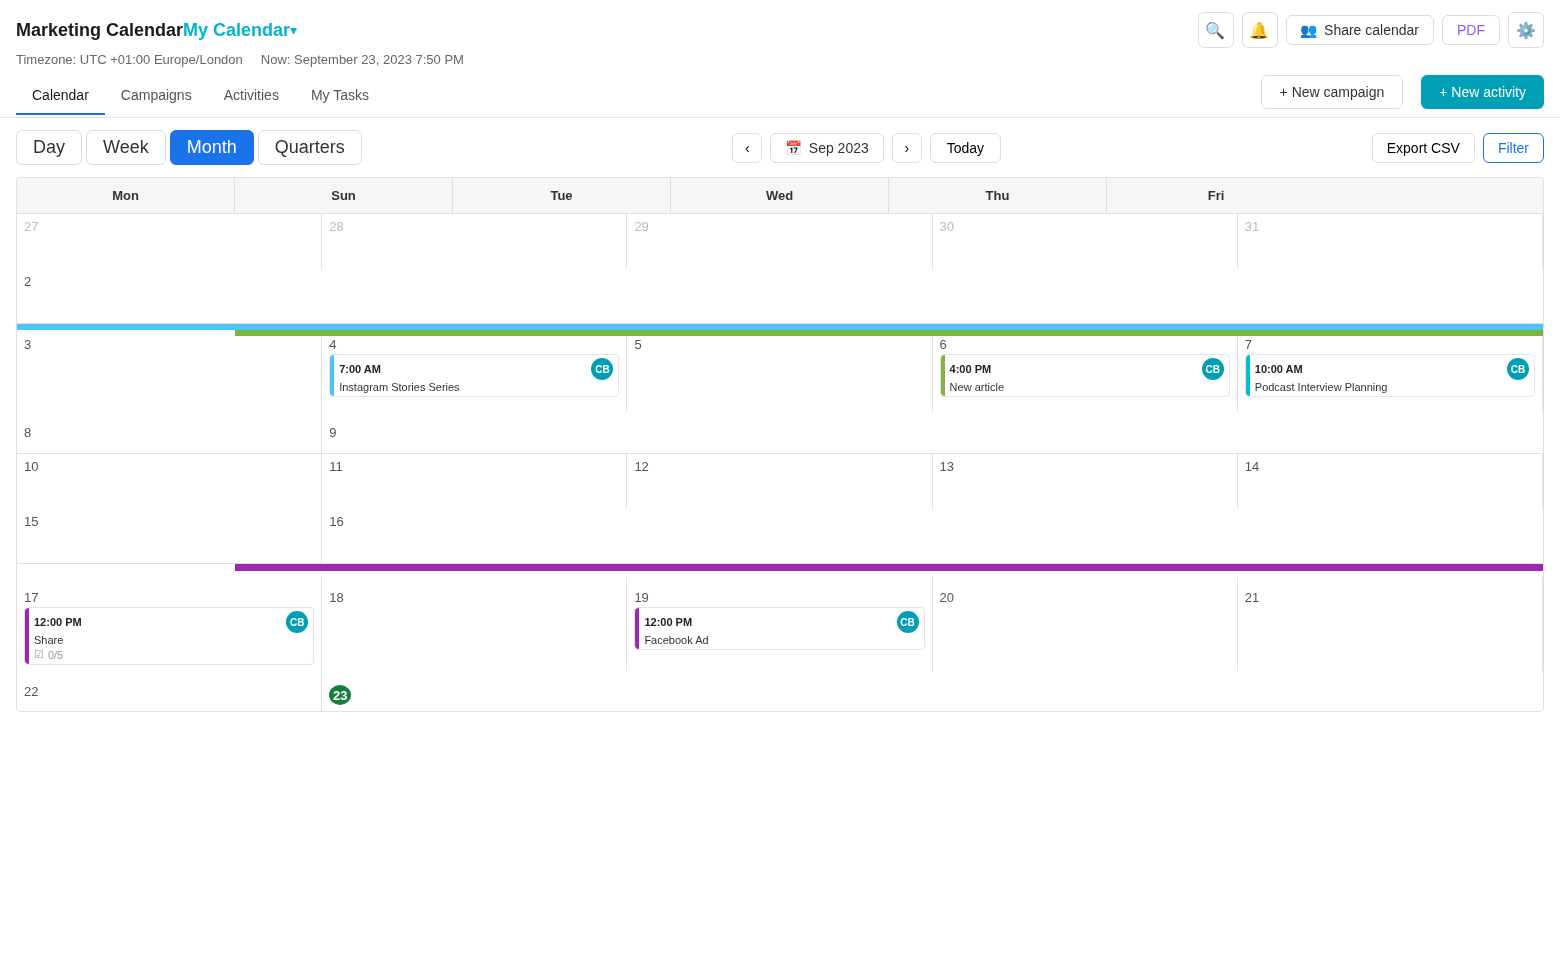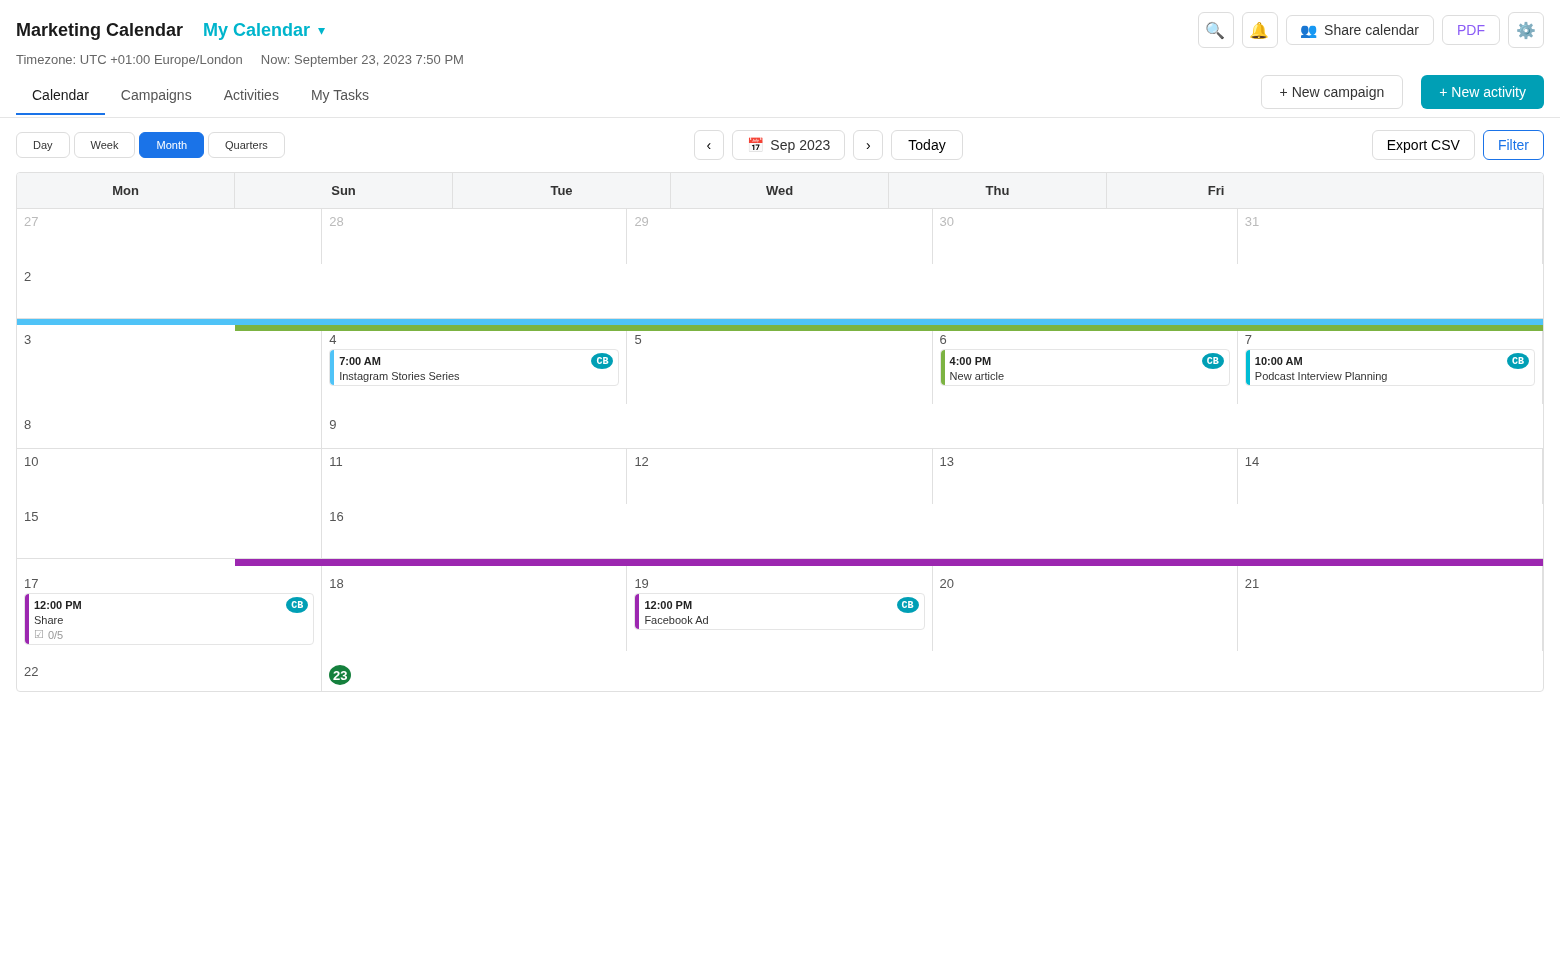--- a/index.html
+++ b/index.html
@@ -1,22 +1,22 @@
 <!DOCTYPE html>
 <html><head>
   <meta charset="utf-8">
   <style>
     * { box-sizing: border-box; margin: 0; padding: 0; }
     body { font-family: -apple-system, BlinkMacSystemFont, 'Segoe UI', sans-serif; font-size: 14px; color: #333; background: #fff; }
 
     
     .header { display: flex; align-items: center; justify-content: space-between; padding: 12px 16px 0; }
-    .header-left { display: flex; align-items: center; gap: 8px; }
+    .header-left { display: flex; align-items: center; }
     .app-title { font-size: 18px; font-weight: 700; color: #1a1a1a; }
-    .calendar-name { font-size: 18px; font-weight: 600; color: #00b5cc; cursor: pointer; margin-left: 12px; }
+    .calendar-name { font-size: 18px; font-weight: 600; color: #00b5cc; cursor: pointer; }
     .chevron-icon { color: #00b5cc; font-size: 14px; }
     .header-right { display: flex; align-items: center; gap: 8px; }
     .icon-btn { width: 36px; height: 36px; border: 1px solid #ddd; border-radius: 6px; background: #fff; cursor: pointer; display: flex; align-items: center; justify-content: center; font-size: 16px; color: #555; }
     .share-btn { display: flex; align-items: center; gap: 6px; padding: 6px 14px; border: 1px solid #ddd; border-radius: 6px; background: #fff; cursor: pointer; font-size: 14px; color: #333; }
     .pdf-btn { padding: 6px 14px; border: 1px solid #ddd; border-radius: 6px; background: #fff; cursor: pointer; font-size: 14px; color: #8b5cf6; }
 
     
     .timezone-bar { padding: 4px 16px 8px; font-size: 13px; color: #666; }
 
     
@@ -24,30 +24,30 @@
     .nav-tabs { display: flex; gap: 0; }
     .nav-tab { padding: 10px 16px; font-size: 14px; color: #555; cursor: pointer; border-bottom: 2px solid transparent; }
     .nav-tab.active { color: #1a1a1a; border-bottom: 2px solid #1a73e8; font-weight: 500; }
     .nav-actions { display: flex; gap: 18px; padding-bottom: 8px; }
     .btn-new-campaign { display: flex; align-items: center; gap: 6px; padding: 8px 18px; border: 1px solid #ddd; border-radius: 6px; background: #fff; cursor: pointer; font-size: 14px; color: #333; }
     .btn-new-activity { display: flex; align-items: center; gap: 6px; padding: 8px 18px; border: none; border-radius: 6px; background: #009fb5; cursor: pointer; font-size: 14px; color: #fff; font-weight: 500; }
 
     
     .toolbar { display: flex; align-items: center; justify-content: space-between; padding: 12px 16px; }
     .view-btns { display: flex; gap: 4px; }
-    .view-btn { padding: 6px 16px; border: 1px solid #ddd; border-radius: 6px; background: #fff; cursor: pointer; font-size: 11px; color: #333; }
+    .view-btn { padding: 6px 16px; border: 1px solid #ddd; border-radius: 6px; background: #fff; cursor: pointer; font-size: 18px; color: #333; }
     .view-btn.active { background: #1a73e8; color: #fff; border-color: #1a73e8; }
     .nav-center { display: flex; align-items: center; gap: 8px; }
     .nav-arrow { width: 30px; height: 30px; border: 1px solid #ddd; border-radius: 6px; background: #fff; cursor: pointer; display: flex; align-items: center; justify-content: center; font-size: 14px; }
     .month-label { display: flex; align-items: center; gap: 6px; padding: 6px 14px; border: 1px solid #ddd; border-radius: 6px; font-size: 14px; font-weight: 500; color: #333; }
     .today-btn { padding: 6px 16px; border: 1px solid #ddd; border-radius: 6px; background: #fff; cursor: pointer; font-size: 14px; }
     .toolbar-right { display: flex; gap: 8px; }
     .export-btn { padding: 6px 14px; border: 1px solid #ddd; border-radius: 6px; background: #fff; cursor: pointer; font-size: 14px; }
     .filter-btn { padding: 6px 14px; border: 1px solid #1a73e8; border-radius: 6px; background: #fff; cursor: pointer; font-size: 14px; color: #1a73e8; font-weight: 500; }
-    .avatar { width: 22px; height: 16px; border-radius: 50%; background: #009fb5; color: #fff; font-size: 10px; font-weight: 700; display: flex; align-items: center; justify-content: center; flex-shrink: 0; font-family: Liberation Mono, monospace; }
+    .avatar { width: 22px; height: 22px; border-radius: 50%; background: #009fb5; color: #fff; font-size: 10px; font-weight: 700; display: flex; align-items: center; justify-content: center; flex-shrink: 0; }
 
     .task-meta { display: flex; align-items: center; gap: 4px; font-size: 11px; color: #999; margin-top: 2px; }
 
     
     .cal-wrapper { padding: 0 16px; }
 
     .cal-grid { border: 1px solid #e0e0e0; border-radius: 4px; overflow: hidden; }
     .day-header { display: grid; grid-template-columns: repeat(7, 1fr); background: #f5f6f7; }
     .day-header-cell { text-align: center; padding: 10px 0; font-weight: 600; font-size: 13px; color: #333; border-right: 1px solid #e0e0e0; }
     .day-header-cell:last-child { border-right: none; }
@@ -237,21 +237,21 @@
             <div class="day-num">14</div>
           </div>
         <div class="day-cell">
             <div class="day-num">15</div>
           </div>
         <div class="day-cell">
             <div class="day-num">16</div>
           </div>
       </div>
 
-      <div class="week-row" style="min-height:130px; padding-top:4px;">
+      <div class="week-row" style="min-height:130px; padding-top:13px;">
 
         <div style="grid-column:1/-1; position:absolute; top:0; left:calc(100%/7); right:0; height:7px; background:#9c27b0; z-index:4;"></div>
 
         <div class="day-cell" style="padding-top:14px;">
           <div class="day-num">17</div>
           <div class="ev-card">
             <div class="ev-bar" style="background:#9c27b0;"></div>
             <div class="ev-row">
               <span class="ev-time">12:00 PM</span>
               <div class="avatar">CB</div>

